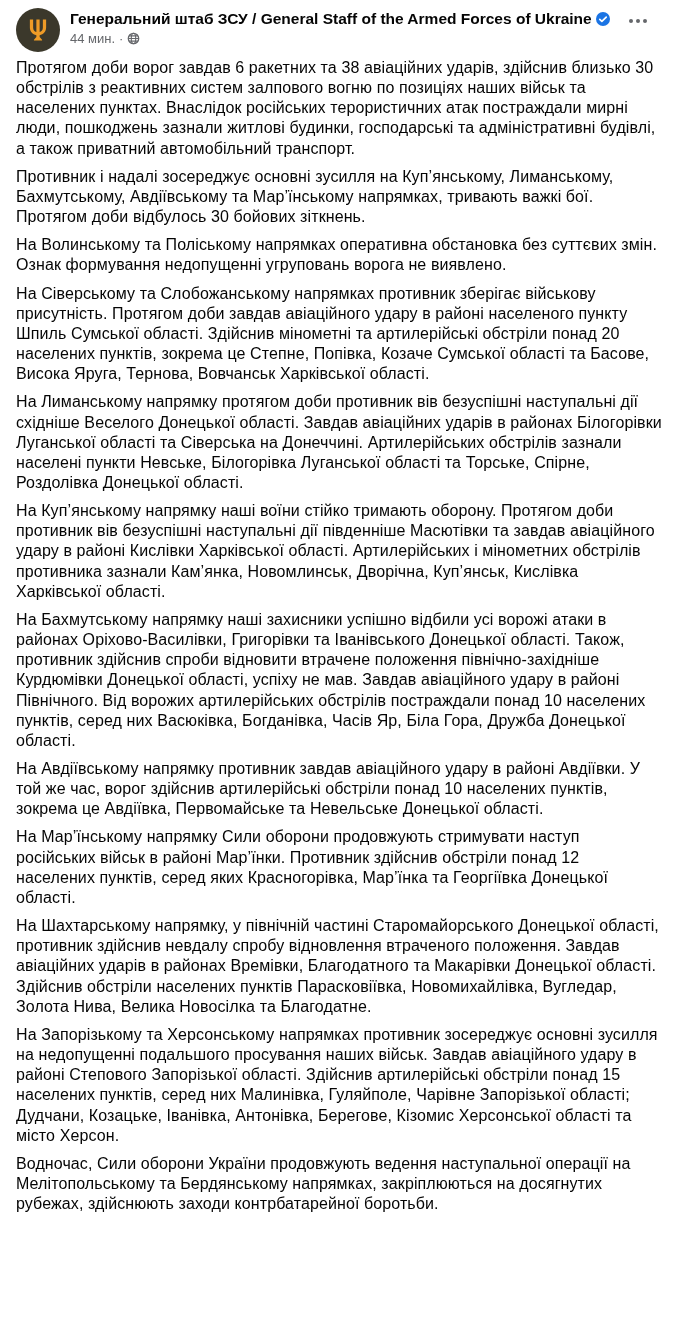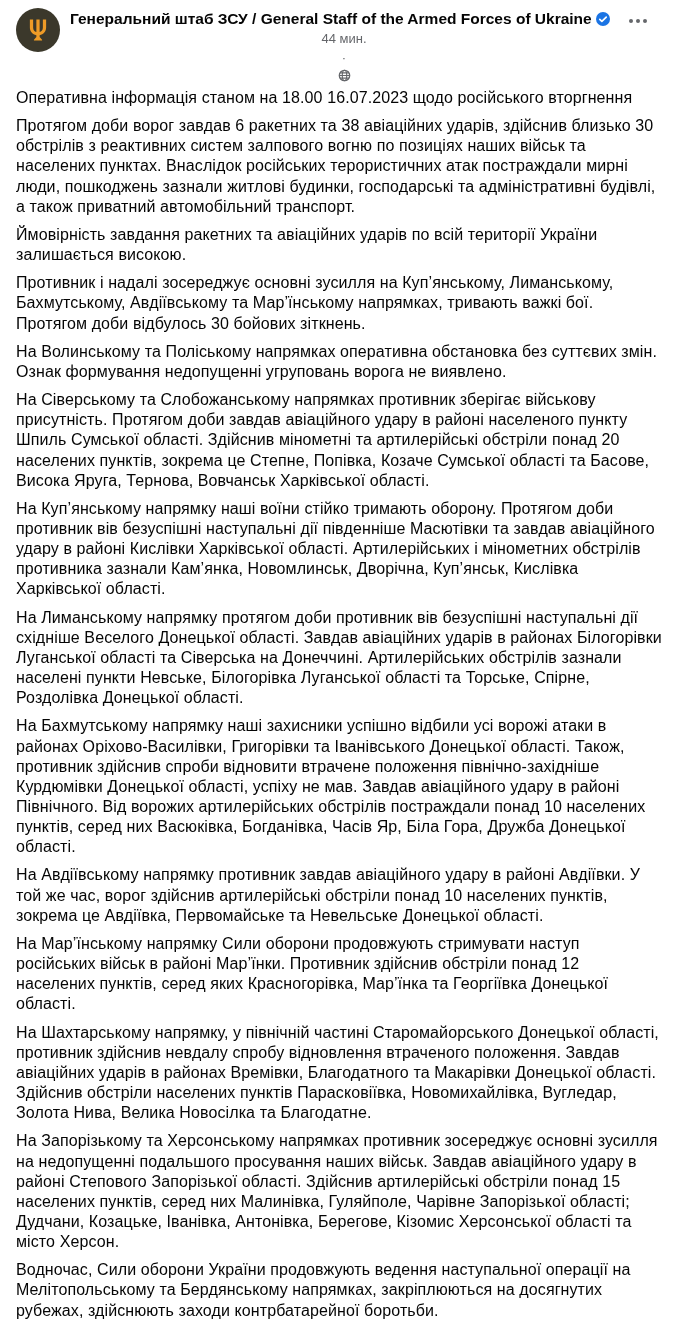--- a/index.html
+++ b/index.html
@@ -54,21 +54,20 @@
     display: inline-flex;
     align-items: center;
   }
   .meta-row {
     display: flex;
     align-items: center;
     gap: 4px;
     font-size: 13px;
     color: #65676b;
     margin-top: 2px;
-    flex-direction: column;
   }
   .meta-row .timestamp { cursor: pointer; }
   .meta-row .sep { color: #65676b; }
   .more-button {
     padding: 6px 2px 6px 10px;
     margin-top: 4px;
     cursor: pointer;
     display: flex;
     align-items: center;
   }
@@ -127,28 +126,26 @@
         <svg width="20" height="6" viewBox="0 0 20 6" aria-hidden="true">
           <circle cx="3" cy="3" r="2" fill="#65676b"></circle>
           <circle cx="10" cy="3" r="2" fill="#65676b"></circle>
           <circle cx="17" cy="3" r="2" fill="#65676b"></circle>
         </svg>
       </span>
     </div>
   </div>
 
   <div class="post-body">
-    <p>Оперативна інформація станом на 18.00 16.07.2023 щодо російського вторгнення</p>
     <p>Протягом доби ворог завдав 6 ракетних та 38 авіаційних ударів, здійснив близько 30 обстрілів з реактивних систем залпового вогню по позиціях наших військ та населених пунктах. Внаслідок російських терористичних атак постраждали мирні люди, пошкоджень зазнали житлові будинки, господарські та адміністративні будівлі, а також приватний автомобільний транспорт.</p>
-    <p>Ймовірність завдання ракетних та авіаційних ударів по всій території України залишається високою.</p>
     <p>Противник і надалі зосереджує основні зусилля на Куп’янському, Лиманському, Бахмутському, Авдіївському та Мар’їнському напрямках, тривають важкі бої. Протягом доби відбулось 30 бойових зіткнень.</p>
     <p>На Волинському та Поліському напрямках оперативна обстановка без суттєвих змін. Ознак формування недопущенні угруповань ворога не виявлено.</p>
     <p>На Сіверському та Слобожанському напрямках противник зберігає військову присутність. Протягом доби завдав авіаційного удару в районі населеного пункту Шпиль Сумської області. Здійснив мінометні та артилерійські обстріли понад 20 населених пунктів, зокрема це Степне, Попівка, Козаче Сумської області та Басове, Висока Яруга, Тернова, Вовчанськ Харківської області.</p>
+    <p>На Лиманському напрямку протягом доби противник вів безуспішні наступальні дії східніше Веселого Донецької області. Завдав авіаційних ударів в районах Білогорівки Луганської області та Сіверська на Донеччині. Артилерійських обстрілів зазнали населені пункти Невське, Білогорівка Луганської області та Торське, Спірне, Роздолівка Донецької області.</p>
     <p>На Куп’янському напрямку наші воїни стійко тримають оборону. Протягом доби противник вів безуспішні наступальні дії південніше Масютівки та завдав авіаційного удару в районі Кислівки Харківської області. Артилерійських і мінометних обстрілів противника зазнали Кам’янка, Новомлинськ, Дворічна, Куп’янськ, Кислівка  Харківської області.</p>
-    <p>На Лиманському напрямку протягом доби противник вів безуспішні наступальні дії східніше Веселого Донецької області. Завдав авіаційних ударів в районах Білогорівки Луганської області та Сіверська на Донеччині. Артилерійських обстрілів зазнали населені пункти Невське, Білогорівка Луганської області та Торське, Спірне, Роздолівка Донецької області.</p>
     <p>На Бахмутському напрямку наші захисники успішно відбили усі ворожі атаки в районах Оріхово-Василівки, Григорівки та Іванівського Донецької області. Також, противник здійснив спроби відновити втрачене положення північно-західніше Курдюмівки Донецької області, успіху не мав. Завдав авіаційного удару в районі Північного. Від ворожих артилерійських обстрілів постраждали понад 10 населених пунктів, серед них Васюківка, Богданівка, Часів Яр, Біла Гора, Дружба Донецької області.</p>
     <p>На Авдіївському напрямку противник завдав авіаційного удару в районі Авдіївки. У той же час, ворог здійснив артилерійські обстріли понад 10 населених пунктів, зокрема це Авдіївка, Первомайське та Невельське Донецької області.</p>
     <p>На Мар’їнському напрямку Сили оборони продовжують стримувати наступ російських військ в районі Мар’їнки. Противник здійснив обстріли понад 12 населених пунктів, серед яких Красногорівка, Мар’їнка та Георгіївка Донецької області.</p>
     <p>На Шахтарському напрямку, у північній частині Старомайорського Донецької області, противник здійснив невдалу спробу відновлення втраченого положення. Завдав авіаційних ударів в районах Времівки, Благодатного та Макарівки Донецької області. Здійснив обстріли населених пунктів Парасковіївка, Новомихайлівка, Вугледар, Золота Нива, Велика Новосілка та Благодатне.</p>
     <p>На Запорізькому та Херсонському напрямках противник зосереджує основні зусилля на недопущенні подальшого просування наших військ. Завдав авіаційного удару в районі Степового Запорізької області. Здійснив артилерійські обстріли понад 15 населених пунктів, серед них Малинівка, Гуляйполе, Чарівне Запорізької області; Дудчани, Козацьке, Іванівка, Антонівка, Берегове, Кізомис Херсонської області та місто Херсон.</p>
     <p>Водночас, Сили оборони України продовжують ведення наступальної  операції на Мелітопольському та Бердянському напрямках, закріплюються на досягнутих рубежах, здійснюють заходи контрбатарейної боротьби.</p>
 
   </div>
 
 </div>

